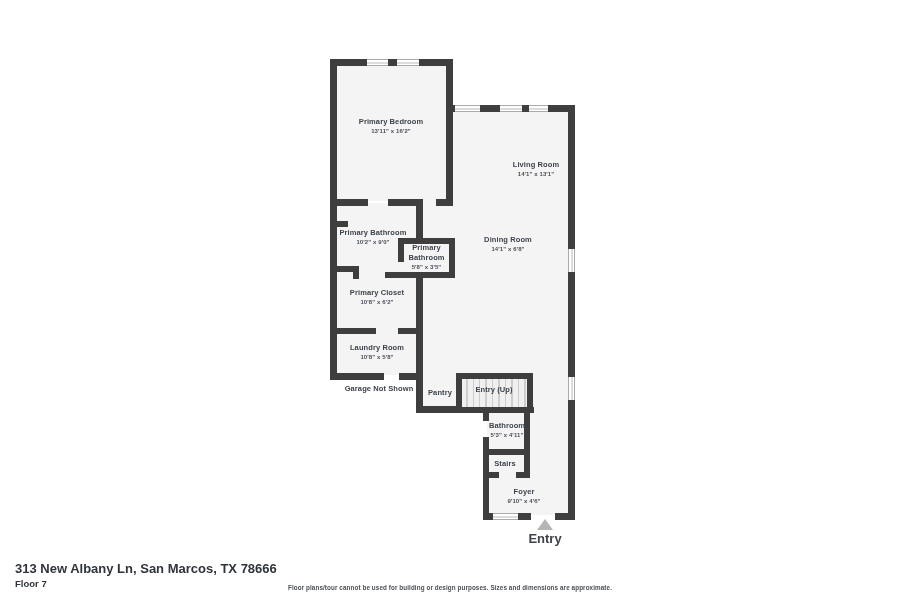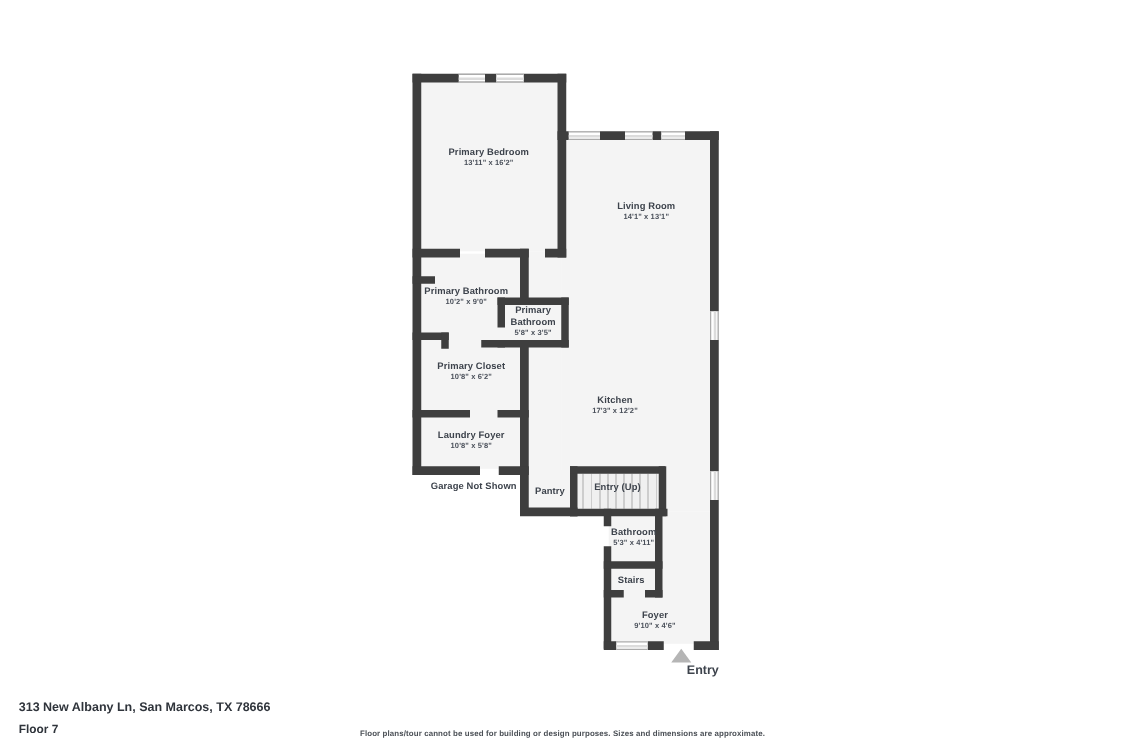--- a/index.html
+++ b/index.html
@@ -15,22 +15,22 @@
   .window-h{position:absolute;background:#ffffff;border-top:1px solid #ababab;border-bottom:1px solid #ababab;box-sizing:border-box;z-index:3;}
   .window-h::after{content:"";position:absolute;left:0;right:0;top:50%;margin-top:-1px;height:2px;background:#dcdcdc;}
   .window-v{position:absolute;background:#ffffff;border-left:1px solid #ababab;border-right:1px solid #ababab;box-sizing:border-box;z-index:3;}
   .window-v::after{content:"";position:absolute;top:0;bottom:0;left:50%;margin-left:-1px;width:2px;background:#dcdcdc;}
   .treads{position:absolute;z-index:2;background:repeating-linear-gradient(to right,#f0f0f0 0px,#f0f0f0 5px,#cdcdcd 5px,#cdcdcd 6.5px);}
   .room-label{position:absolute;z-index:4;text-align:center;}
   .room-name{font-size:7.5px;font-weight:700;line-height:10px;color:#3d434c;letter-spacing:.1px;}
   .room-dims{font-size:6px;font-weight:700;line-height:8px;color:#4a505a;letter-spacing:.1px;}
   .room-dims:empty{display:none;}
   .entry-arrow{position:absolute;z-index:4;width:0;height:0;border-left:8px solid transparent;border-right:8px solid transparent;border-bottom:11px solid #b5b5b5;}
-  .entry-label{position:absolute;z-index:4;text-align:right;font-size:10px;font-weight:700;color:#3d434c;}
-  .footer-address{position:absolute;left:15px;top:561px;font-size:10px;font-weight:700;color:#2f343b;}
+  .entry-label{position:absolute;z-index:4;text-align:center;font-size:13px;font-weight:700;color:#3d434c;}
+  .footer-address{position:absolute;left:15px;top:561px;font-size:13px;font-weight:700;color:#2f343b;}
   .footer-floor{position:absolute;left:15px;top:578px;font-size:9.5px;font-weight:700;color:#2f343b;}
   .footer-disclaimer{position:absolute;left:0;top:584px;width:900px;text-align:center;font-size:6.3px;font-weight:700;color:#4a4f55;letter-spacing:.1px;}
 </style>
 </head>
 <body>
 
 <div class="canvas">
 
   <div class="fill" style="left:333px;top:62px;width:117px;height:139px;"></div>
   <div class="fill" style="left:449px;top:108px;width:122px;height:272px;"></div>
@@ -86,42 +86,42 @@
   <div class="window-h" style="left:500px;top:105px;width:22px;height:7px;"></div>
   <div class="window-h" style="left:529px;top:105px;width:19px;height:7px;"></div>
   <div class="window-v" style="left:568px;top:249px;width:7px;height:23px;"></div>
   <div class="window-v" style="left:568px;top:377px;width:7px;height:23px;"></div>
   <div class="window-h" style="left:493px;top:513px;width:25px;height:7px;"></div>
 
   <div class="room-label" style="left:331px;top:117px;width:120px;">
     <div class="room-name">Primary Bedroom</div>
     <div class="room-dims">13'11" x 16'2"</div>
   </div>
-  <div class="room-label" style="left:457px;top:160px;width:120px;">
+  <div class="room-label" style="left:476px;top:160px;width:120px;">
     <div class="room-name">Living Room</div>
     <div class="room-dims">14'1" x 13'1"</div>
   </div>
   <div class="room-label" style="left:322px;top:228px;width:102px;">
     <div class="room-name">Primary Bathroom</div>
     <div class="room-dims">10'2" x 9'0"</div>
   </div>
   <div class="room-label" style="left:403px;top:243px;width:47px;">
     <div class="room-name">Primary Bathroom</div>
     <div class="room-dims">5'8" x 3'5"</div>
   </div>
+  <div class="room-label" style="left:448px;top:235px;width:120px;">
+    <div class="room-name">Dining Room</div>
+    <div class="room-dims">14'1" x 6'8"</div>
+  </div>
   <div class="room-label" style="left:322px;top:288px;width:110px;">
     <div class="room-name">Primary Closet</div>
     <div class="room-dims">10'8" x 6'2"</div>
   </div>
-  <div class="room-label" style="left:432px;top:315px;width:120px;">
-    <div class="room-name">Kitchen</div>
-    <div class="room-dims">17'3" x 12'2"</div>
-  </div>
   <div class="room-label" style="left:322px;top:343px;width:110px;">
-    <div class="room-name">Laundry Foyer</div>
+    <div class="room-name">Laundry Room</div>
     <div class="room-dims">10'8" x 5'8"</div>
   </div>
   <div class="room-label" style="left:320px;top:384px;width:118px;">
     <div class="room-name">Garage Not Shown</div>
   </div>
   <div class="room-label" style="left:419px;top:388px;width:42px;">
     <div class="room-name">Pantry</div>
   </div>
   <div class="room-label" style="left:458px;top:385px;width:72px;">
     <div class="room-name">Entry (Up)</div>

